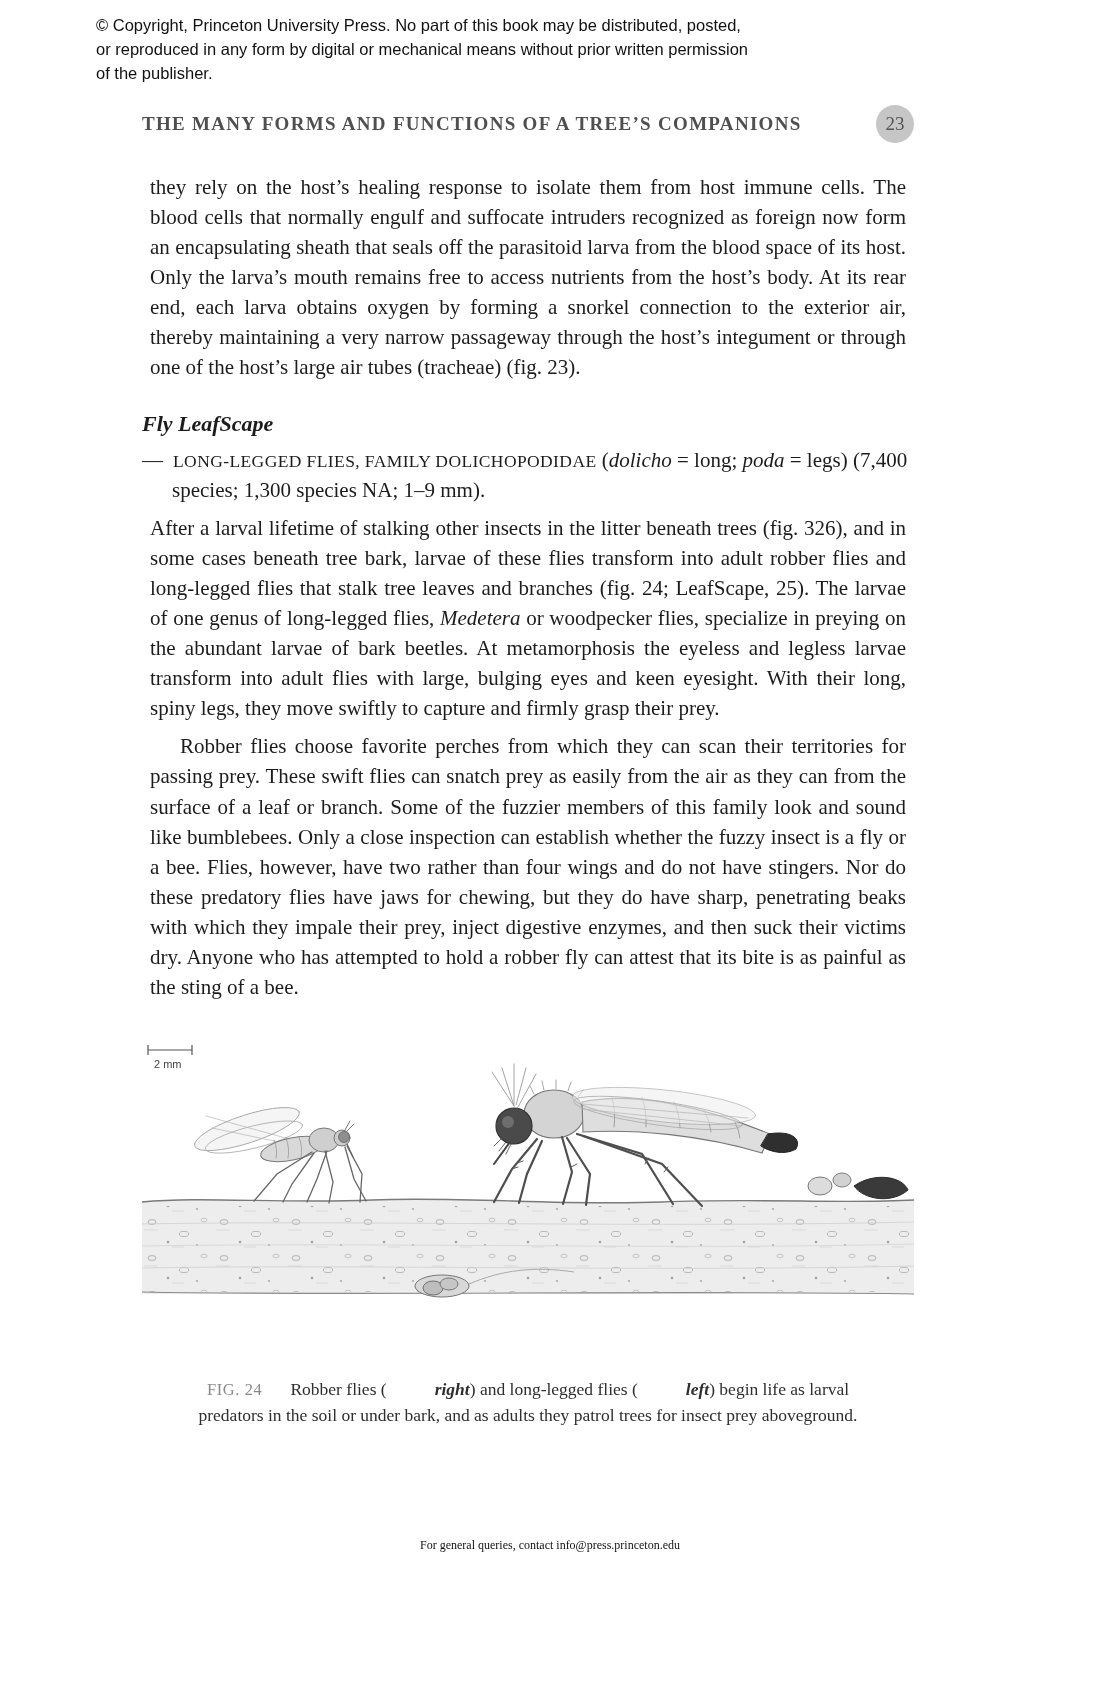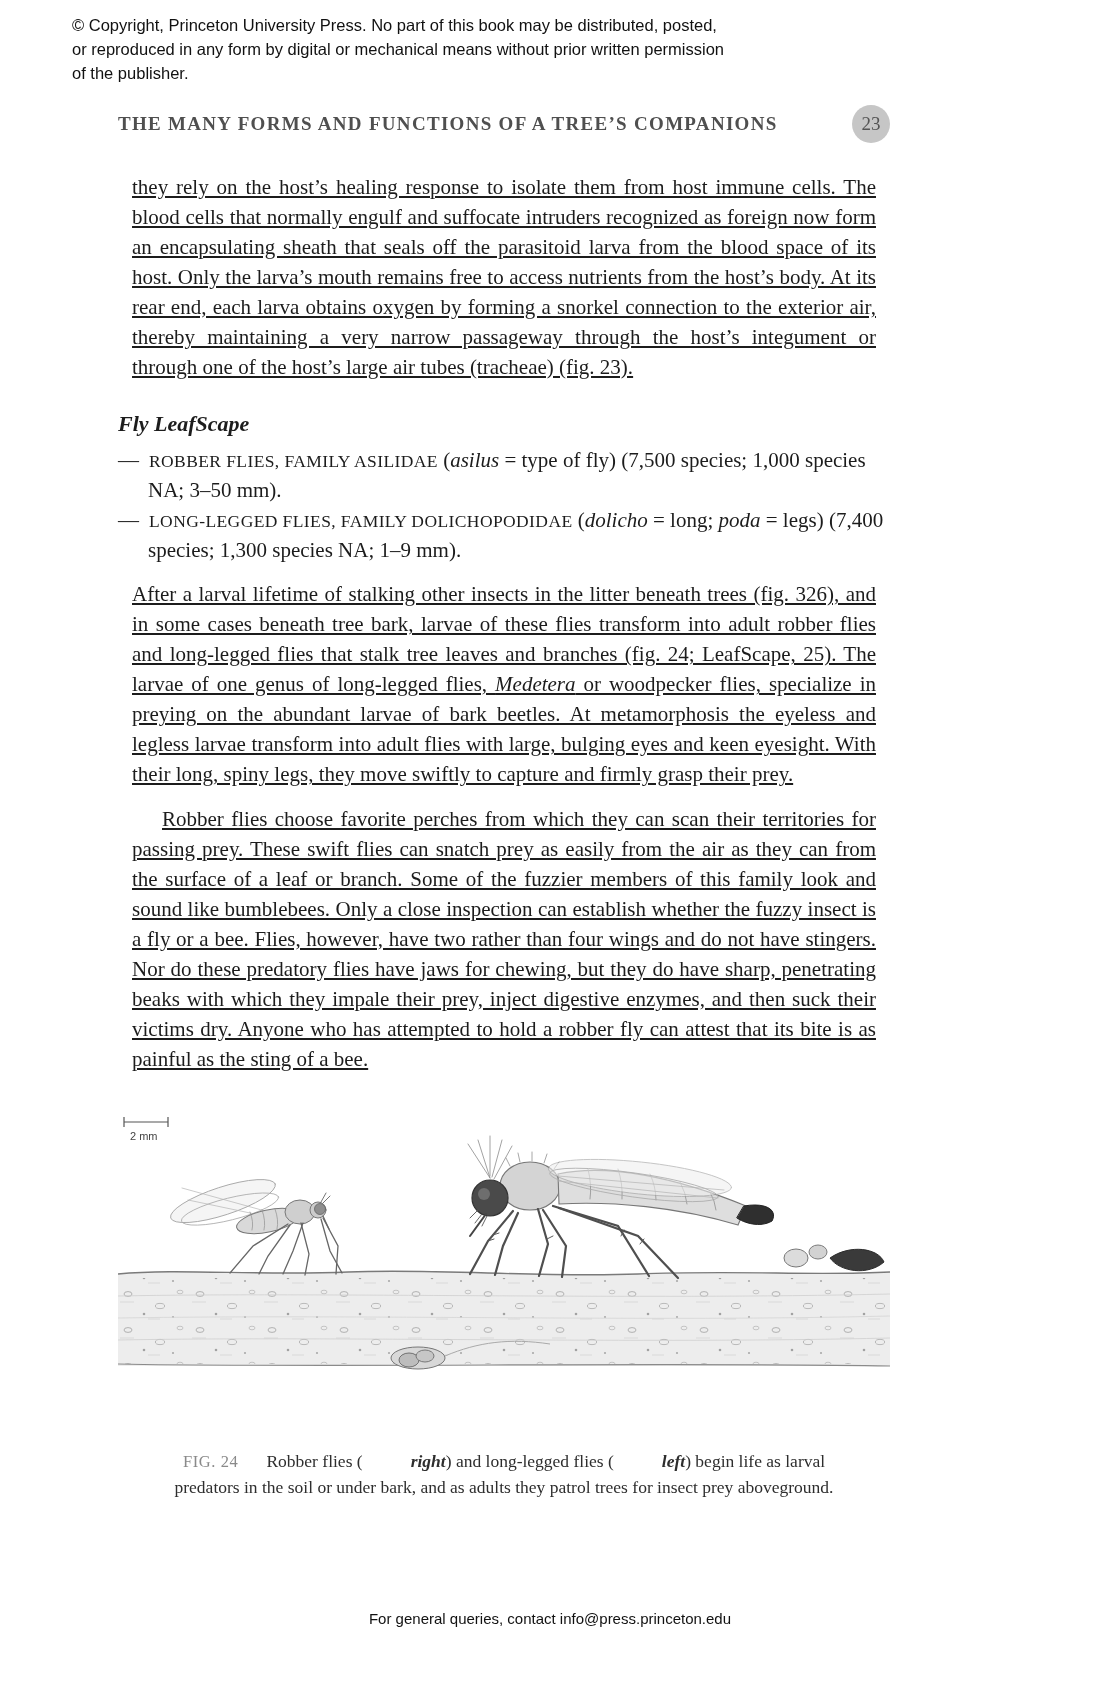--- a/index.html
+++ b/index.html
@@ -7,20 +7,21 @@
     padding: 0;
     background: #ffffff;
   }
   .page {
     position: relative;
     width: 1036px;
     height: 1700px;
     background: #ffffff;
     overflow: hidden;
     color: #1c1c1c;
+    padding-left: 24px;
   }
   .column {
     margin-left: 118px;
     width: 772px;
   }
   
   .copyright {
     margin: 14px 0 0 72px;
     width: 660px;
     font-family: "Liberation Sans", sans-serif;
@@ -57,21 +58,21 @@
     flex: none;
   }
   
   .body-text {
     margin-top: 28px;
     font-family: "Liberation Serif", serif;
     font-size: 21px;
     line-height: 1.43;
     color: #1c1c1c;
   }
-  .para { margin: 14px; text-align: justify; text-decoration: underline; }
+  .para { margin: 8px; text-align: justify; }
   .section-heading {
     margin: 26px 0 6px 0;
     font-family: "Liberation Serif", serif;
     font-size: 22px;
     font-style: italic;
     font-weight: 700;
     color: #1c1c1c;
   }
   .list-item {
     padding-left: 30px;
@@ -105,24 +106,24 @@
     letter-spacing: 0.6px;
     margin-right: 28px;
     font-size: 16.5px;
   }
   .figcaption em { font-style: italic; font-weight: 600; margin-left: 48px; }
   
   .footer {
     position: absolute;
     left: 0;
     width: 1100px;
-    top: 1610px;
+    top: 1538px;
     text-align: center;
-    font-family: Liberation Sans, sans-serif;
-    font-size: 15px;
+    font-family: Liberation Serif, serif;
+    font-size: 12px;
     color: #111111;
   }
 </style>
 </head>
 <body>
 
 <div class="page">
 
   <header class="copyright">
     <span>© Copyright, Princeton University Press. No part of this book may be distributed, posted, or reproduced in any form by digital or mechanical means without prior written permission of the publisher.</span>
@@ -133,21 +134,20 @@
       <span class="running-head">THE MANY FORMS AND FUNCTIONS OF A TREE’S COMPANIONS</span>
       <span class="page-badge">23</span>
     </div>
 
     <main class="body-text">
 
       <p class="para">they rely on the host’s healing response to isolate them from host immune cells. The blood cells that normally engulf and suffocate intruders recognized as foreign now form an encapsulating sheath that seals off the parasitoid larva from the blood space of its host. Only the larva’s mouth remains free to access nutrients from the host’s body. At its rear end, each larva obtains oxygen by forming a snorkel connection to the exterior air, thereby maintaining a very narrow passageway through the host’s integument or through one of the host’s large air tubes (tracheae) (fig. 23).</p>
 
       <h2 class="section-heading">Fly LeafScape</h2>
 
-      <div class="list-item"><span class="dash">—</span><span class="sc">ROBBER FLIES, FAMILY ASILIDAE</span><span> (</span><em class="latin">asilus</em><span> = type of fly) (7,500 species; 1,000 species NA; 3–50 mm).</span></div>
 
       <div class="list-item"><span class="dash">—</span><span class="sc">LONG-LEGGED FLIES, FAMILY DOLICHOPODIDAE</span><span> (</span><em class="latin">dolicho</em><span> = long; </span><em class="latin">poda</em><span> = legs) (7,400 species; 1,300 species NA; 1–9 mm).</span></div>
 
       <p class="para"><span>After a larval lifetime of stalking other insects in the litter beneath trees (fig. 326), and in some cases beneath tree bark, larvae of these flies transform into adult robber flies and long-legged flies that stalk tree leaves and branches (fig. 24; LeafScape, 25). The larvae of one genus of long-legged flies, </span><em class="latin">Medetera</em><span> or woodpecker flies, specialize in preying on the abundant larvae of bark beetles. At metamorphosis the eyeless and legless larvae transform into adult flies with large, bulging eyes and keen eyesight. With their long, spiny legs, they move swiftly to capture and firmly grasp their prey.</span></p>
 
       <p class="para indent">Robber flies choose favorite perches from which they can scan their territories for passing prey. These swift flies can snatch prey as easily from the air as they can from the surface of a leaf or branch. Some of the fuzzier members of this family look and sound like bumblebees. Only a close inspection can establish whether the fuzzy insect is a fly or a bee. Flies, however, have two rather than four wings and do not have stingers. Nor do these predatory flies have jaws for chewing, but they do have sharp, penetrating beaks with which they impale their prey, inject digestive enzymes, and then suck their victims dry. Anyone who has attempted to hold a robber fly can attest that its bite is as painful as the sting of a bee.</p>
 
       <figure class="figure" style="margin:32px 0 0 0;">
         <svg width="772" height="300" viewBox="0 0 772 300">
           <defs>

